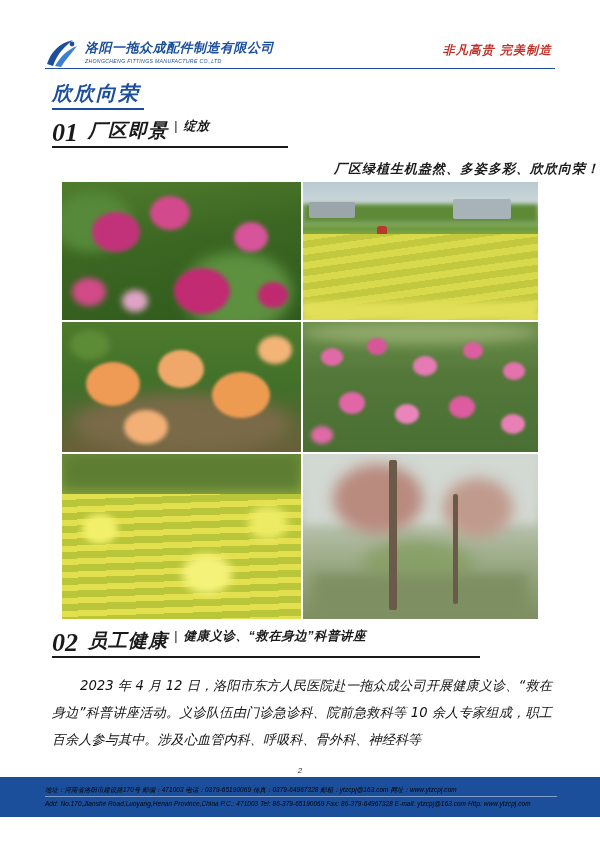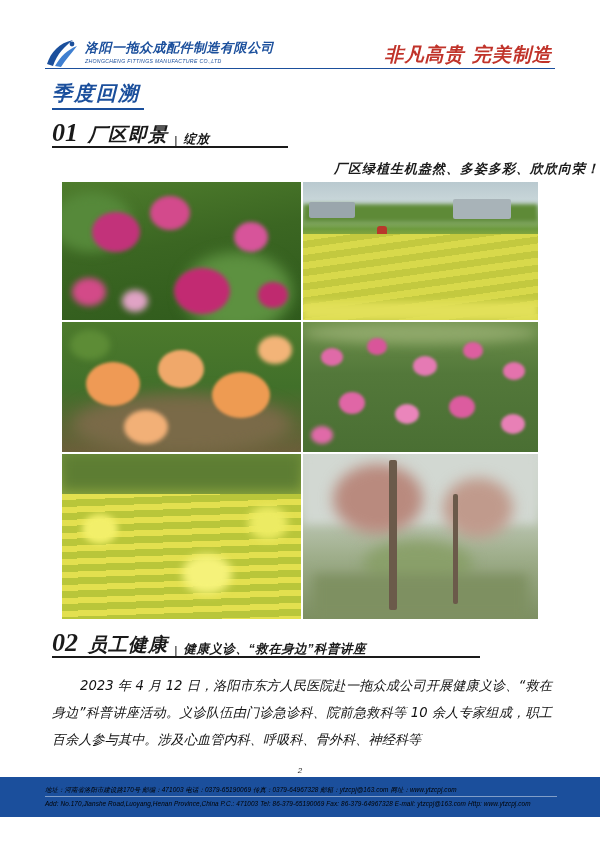--- a/index.html
+++ b/index.html
@@ -56,21 +56,21 @@
     color: #1b4f9c;
     letter-spacing: 0.3px;
     line-height: 8px;
     white-space: nowrap;
     margin-top: 2px;
   }
   .slogan {
     position: absolute;
     right: 48px;
     top: 42px;
-    font-size: 19px;
+    font-size: 12px;
     font-weight: bold;
     color: #c0332a;
     font-family: "DejaVu Sans", sans-serif;
     letter-spacing: 1px;
     white-space: nowrap;
   }
   .header-rule {
     position: absolute;
     left: 45px;
     top: 68px;
@@ -93,21 +93,21 @@
     left: 52px;
     top: 108px;
     width: 92px;
     height: 2px;
     background: #1b4f9c;
   }
   
   .num-head {
     position: absolute;
     display: flex;
-    align-items: flex-end;
+    align-items: flex-start;
   }
   .num-head .num {
     font-size: 26px;
     font-weight: bold;
     color: #1a1a1a;
     font-family: "Liberation Serif", serif;
     letter-spacing: 0px;
   }
   .num-head .label {
     font-size: 19px;
@@ -219,21 +219,21 @@
       </div>
       <div class="logo-text-wrap">
         <div class="logo-cn">洛阳一拖众成配件制造有限公司</div>
         <div class="logo-en">ZHONGCHENG FITTINGS MANUFACTURE CO.,LTD</div>
       </div>
     </div>
     <div class="slogan">非凡高贵  完美制造</div>
     <div class="header-rule"></div>
   </div>
 
-  <div class="section-title">季度回溯</div>
+  <div class="section-title">欣欣向荣</div>
   <div class="section-underline"></div>
 
   <div class="num-head" style="left:52px; top:118px;">
     <span class="num">01</span>
     <span class="label">厂区即景</span>
     <span class="sep">|</span>
     <span class="sub">绽放</span>
   </div>
   <div class="head-rule" style="left:52px; top:146px; width:236px;"></div>
 

